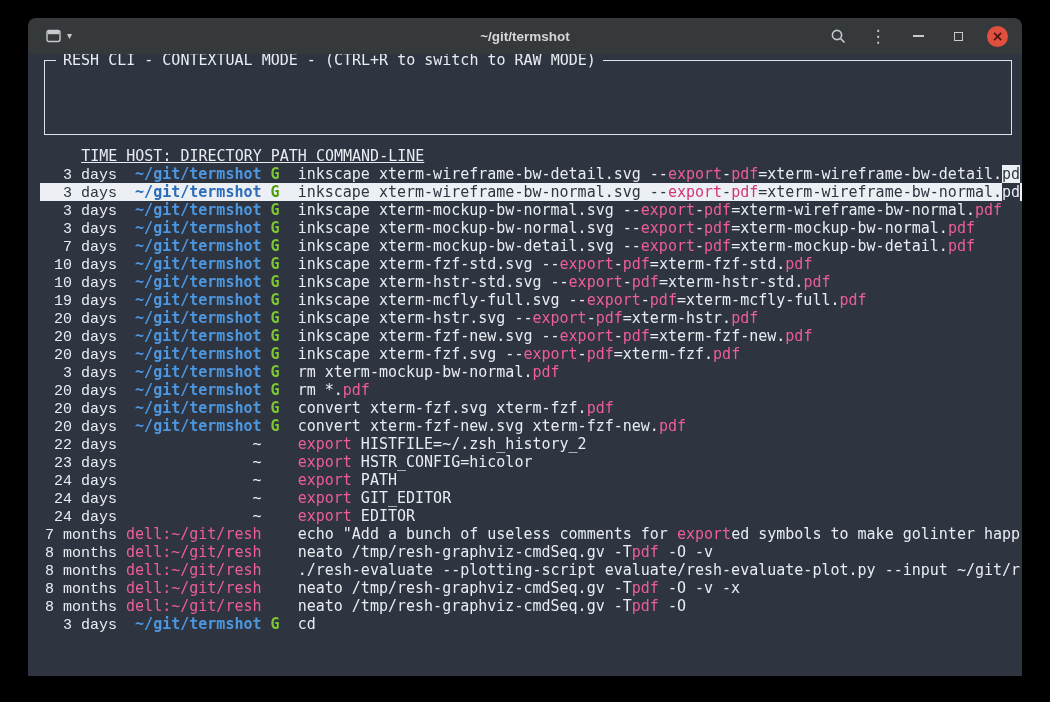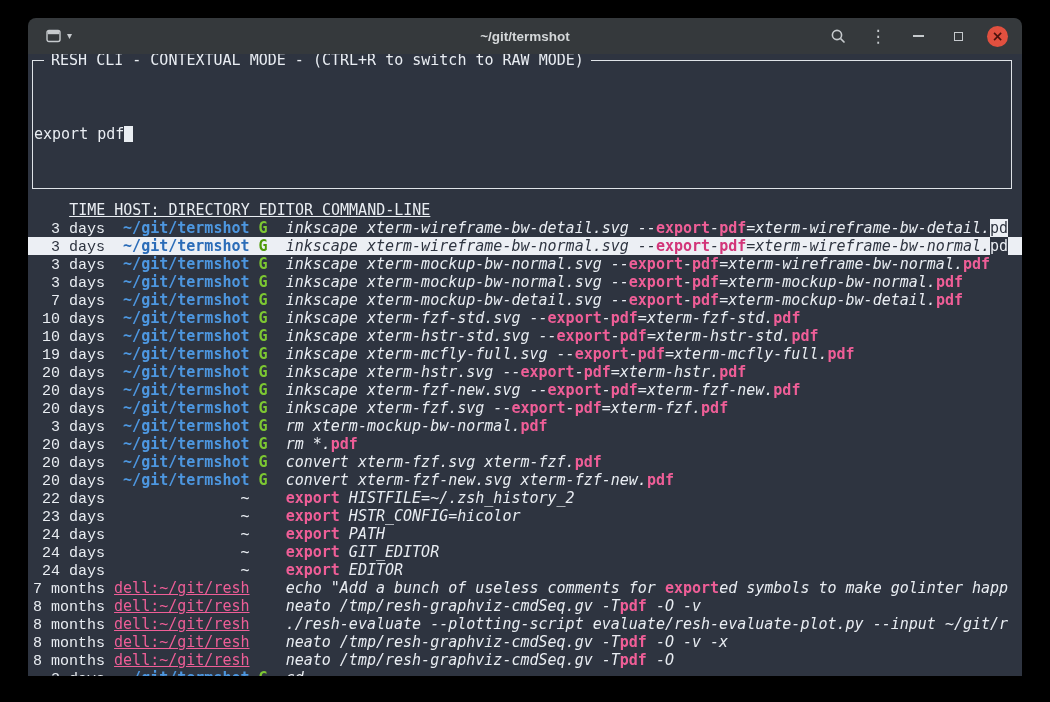--- a/index.html
+++ b/index.html
@@ -26,38 +26,38 @@
     width:22px;height:22px;}
   .kebab{color:var(--icon_fg);font-size:17px;line-height:17px;font-family:"DejaVu Sans",sans-serif;}
   .min-glyph{display:inline-block;width:11px;height:2px;background:var(--icon_fg);}
   .restore-glyph{display:inline-block;width:9px;height:9px;border:1.6px solid var(--icon_fg);}
   .close-btn{width:21px;height:21px;border-radius:50%;background:var(--close_red);border:none;display:flex;
     align-items:center;justify-content:center;cursor:pointer;}
   .close-btn span{color:#4a120c;font-size:14px;font-weight:bold;line-height:14px;font-family:"DejaVu Sans",sans-serif;}
   
   .terminal{height:622px;background:var(--term_bg);color:var(--term_fg);
     font-family:"DejaVu Sans Mono",monospace;font-size:15px;line-height:18px;white-space:pre;overflow:hidden;
-    display:flex;flex-direction:column;}
+    display:flex;flex-direction:column;padding-left:12px;}
   
   .search-box{position:relative;border:1px solid var(--border_light);margin:6px 10px 12px 4px;padding:10px 5px 9px 1px;}
   .box-title{position:absolute;top:-10px;left:11px;background:var(--term_bg);padding:0 7px;}
   .cursor{display:inline-block;width:9px;height:16px;background:var(--term_fg);margin-bottom:-3px;}
   
   .table-header{padding-left:5px;height:18px;}
   .table-header .u{text-decoration:underline;}
   
   .rows{flex:0 0 auto;}
   .row{height:18px;padding-left:5px;}
   .col-time{color:var(--term_fg);font-family:Liberation Mono, monospace;}
   .col-host.dir{color:var(--dir_blue);font-weight:bold;}
   .col-host.home{color:var(--term_fg);}
-  .col-host.remote{color:var(--remote_pink);text-decoration:underline;}
+  .col-host.remote{color:var(--remote_pink);}
   .col-flag{color:var(--flag_green);font-weight:bold;}
-  .seg-p{color:var(--term_fg);font-style:italic;}
-  .seg-m{color:var(--match);font-weight:bold;}
+  .seg-p{color:var(--term_fg);}
+  .seg-m{color:var(--match);font-weight:normal;}
   .seg-t{background:var(--sel_bg);color:var(--sel_fg);text-align:center;}
   .row.selected{background:var(--sel_bg);}
   .row.selected .col-time,.row.selected .seg-p{color:var(--sel_fg);}
   .row.selected .col-host.dir{color:var(--dir_blue_sel);}
   .row.selected .col-flag{color:var(--flag_green_sel);}
   .row.selected .seg-m{color:var(--match_sel);}
   .row.selected .seg-t{background:var(--sel_fg);color:var(--sel_bg);}
 </style>
 </head>
 <body>
@@ -92,24 +92,23 @@
       </button>
       <button class="close-btn">
         <span>×</span>
       </button>
     </div>
   </div>
 
   <div class="terminal">
     <div class="search-box">
       <span class="box-title">RESH CLI - CONTEXTUAL MODE - (CTRL+R to switch to RAW MODE)</span>
-      <div><span>export pdf</span><span class="cursor"></span></div>
     </div>
 
-    <div class="table-header"><span>    </span><span class="u">TIME HOST: DIRECTORY EDITOR COMMAND-LINE</span></div>
+    <div class="table-header"><span>    </span><span class="u">TIME HOST: DIRECTORY PATH COMMAND-LINE</span></div>
 
     <div class="rows"><div class="row"><span class="col-time">  3 days</span><span> </span><span class="col-host dir"> ~/git/termshot</span><span> </span><span class="col-flag">G</span><span>  </span><span class="col-cmd"><span class="seg-p">inkscape xterm-wireframe-bw-detail.svg --</span><span class="seg-m">export</span><span class="seg-p">-</span><span class="seg-m">pdf</span><span class="seg-p">=xterm-wireframe-bw-detail.</span><span class="seg-t">pd</span></span></div><div class="row selected"><span class="col-time">  3 days</span><span> </span><span class="col-host dir"> ~/git/termshot</span><span> </span><span class="col-flag">G</span><span>  </span><span class="col-cmd"><span class="seg-p">inkscape xterm-wireframe-bw-normal.svg --</span><span class="seg-m">export</span><span class="seg-p">-</span><span class="seg-m">pdf</span><span class="seg-p">=xterm-wireframe-bw-normal.</span><span class="seg-t">pd</span></span></div><div class="row"><span class="col-time">  3 days</span><span> </span><span class="col-host dir"> ~/git/termshot</span><span> </span><span class="col-flag">G</span><span>  </span><span class="col-cmd"><span class="seg-p">inkscape xterm-mockup-bw-normal.svg --</span><span class="seg-m">export</span><span class="seg-p">-</span><span class="seg-m">pdf</span><span class="seg-p">=xterm-wireframe-bw-normal.</span><span class="seg-m">pdf</span></span></div><div class="row"><span class="col-time">  3 days</span><span> </span><span class="col-host dir"> ~/git/termshot</span><span> </span><span class="col-flag">G</span><span>  </span><span class="col-cmd"><span class="seg-p">inkscape xterm-mockup-bw-normal.svg --</span><span class="seg-m">export</span><span class="seg-p">-</span><span class="seg-m">pdf</span><span class="seg-p">=xterm-mockup-bw-normal.</span><span class="seg-m">pdf</span></span></div><div class="row"><span class="col-time">  7 days</span><span> </span><span class="col-host dir"> ~/git/termshot</span><span> </span><span class="col-flag">G</span><span>  </span><span class="col-cmd"><span class="seg-p">inkscape xterm-mockup-bw-detail.svg --</span><span class="seg-m">export</span><span class="seg-p">-</span><span class="seg-m">pdf</span><span class="seg-p">=xterm-mockup-bw-detail.</span><span class="seg-m">pdf</span></span></div><div class="row"><span class="col-time"> 10 days</span><span> </span><span class="col-host dir"> ~/git/termshot</span><span> </span><span class="col-flag">G</span><span>  </span><span class="col-cmd"><span class="seg-p">inkscape xterm-fzf-std.svg --</span><span class="seg-m">export</span><span class="seg-p">-</span><span class="seg-m">pdf</span><span class="seg-p">=xterm-fzf-std.</span><span class="seg-m">pdf</span></span></div><div class="row"><span class="col-time"> 10 days</span><span> </span><span class="col-host dir"> ~/git/termshot</span><span> </span><span class="col-flag">G</span><span>  </span><span class="col-cmd"><span class="seg-p">inkscape xterm-hstr-std.svg --</span><span class="seg-m">export</span><span class="seg-p">-</span><span class="seg-m">pdf</span><span class="seg-p">=xterm-hstr-std.</span><span class="seg-m">pdf</span></span></div><div class="row"><span class="col-time"> 19 days</span><span> </span><span class="col-host dir"> ~/git/termshot</span><span> </span><span class="col-flag">G</span><span>  </span><span class="col-cmd"><span class="seg-p">inkscape xterm-mcfly-full.svg --</span><span class="seg-m">export</span><span class="seg-p">-</span><span class="seg-m">pdf</span><span class="seg-p">=xterm-mcfly-full.</span><span class="seg-m">pdf</span></span></div><div class="row"><span class="col-time"> 20 days</span><span> </span><span class="col-host dir"> ~/git/termshot</span><span> </span><span class="col-flag">G</span><span>  </span><span class="col-cmd"><span class="seg-p">inkscape xterm-hstr.svg --</span><span class="seg-m">export</span><span class="seg-p">-</span><span class="seg-m">pdf</span><span class="seg-p">=xterm-hstr.</span><span class="seg-m">pdf</span></span></div><div class="row"><span class="col-time"> 20 days</span><span> </span><span class="col-host dir"> ~/git/termshot</span><span> </span><span class="col-flag">G</span><span>  </span><span class="col-cmd"><span class="seg-p">inkscape xterm-fzf-new.svg --</span><span class="seg-m">export</span><span class="seg-p">-</span><span class="seg-m">pdf</span><span class="seg-p">=xterm-fzf-new.</span><span class="seg-m">pdf</span></span></div><div class="row"><span class="col-time"> 20 days</span><span> </span><span class="col-host dir"> ~/git/termshot</span><span> </span><span class="col-flag">G</span><span>  </span><span class="col-cmd"><span class="seg-p">inkscape xterm-fzf.svg --</span><span class="seg-m">export</span><span class="seg-p">-</span><span class="seg-m">pdf</span><span class="seg-p">=xterm-fzf.</span><span class="seg-m">pdf</span></span></div><div class="row"><span class="col-time">  3 days</span><span> </span><span class="col-host dir"> ~/git/termshot</span><span> </span><span class="col-flag">G</span><span>  </span><span class="col-cmd"><span class="seg-p">rm xterm-mockup-bw-normal.</span><span class="seg-m">pdf</span></span></div><div class="row"><span class="col-time"> 20 days</span><span> </span><span class="col-host dir"> ~/git/termshot</span><span> </span><span class="col-flag">G</span><span>  </span><span class="col-cmd"><span class="seg-p">rm *.</span><span class="seg-m">pdf</span></span></div><div class="row"><span class="col-time"> 20 days</span><span> </span><span class="col-host dir"> ~/git/termshot</span><span> </span><span class="col-flag">G</span><span>  </span><span class="col-cmd"><span class="seg-p">convert xterm-fzf.svg xterm-fzf.</span><span class="seg-m">pdf</span></span></div><div class="row"><span class="col-time"> 20 days</span><span> </span><span class="col-host dir"> ~/git/termshot</span><span> </span><span class="col-flag">G</span><span>  </span><span class="col-cmd"><span class="seg-p">convert xterm-fzf-new.svg xterm-fzf-new.</span><span class="seg-m">pdf</span></span></div><div class="row"><span class="col-time"> 22 days</span><span> </span><span class="col-host home">              ~</span><span> </span><span class="col-flag"> </span><span>  </span><span class="col-cmd"><span class="seg-m">export</span><span class="seg-p"> HISTFILE=~/.zsh_history_2</span></span></div><div class="row"><span class="col-time"> 23 days</span><span> </span><span class="col-host home">              ~</span><span> </span><span class="col-flag"> </span><span>  </span><span class="col-cmd"><span class="seg-m">export</span><span class="seg-p"> HSTR_CONFIG=hicolor</span></span></div><div class="row"><span class="col-time"> 24 days</span><span> </span><span class="col-host home">              ~</span><span> </span><span class="col-flag"> </span><span>  </span><span class="col-cmd"><span class="seg-m">export</span><span class="seg-p"> PATH</span></span></div><div class="row"><span class="col-time"> 24 days</span><span> </span><span class="col-host home">              ~</span><span> </span><span class="col-flag"> </span><span>  </span><span class="col-cmd"><span class="seg-m">export</span><span class="seg-p"> GIT_EDITOR</span></span></div><div class="row"><span class="col-time"> 24 days</span><span> </span><span class="col-host home">              ~</span><span> </span><span class="col-flag"> </span><span>  </span><span class="col-cmd"><span class="seg-m">export</span><span class="seg-p"> EDITOR</span></span></div><div class="row"><span class="col-time">7 months</span><span> </span><span class="col-host remote">dell:~/git/resh</span><span> </span><span class="col-flag"> </span><span>  </span><span class="col-cmd"><span class="seg-p">echo "Add a bunch of useless comments for </span><span class="seg-m">export</span><span class="seg-p">ed symbols to make golinter happ</span></span></div><div class="row"><span class="col-time">8 months</span><span> </span><span class="col-host remote">dell:~/git/resh</span><span> </span><span class="col-flag"> </span><span>  </span><span class="col-cmd"><span class="seg-p">neato /tmp/resh-graphviz-cmdSeq.gv -T</span><span class="seg-m">pdf</span><span class="seg-p"> -O -v</span></span></div><div class="row"><span class="col-time">8 months</span><span> </span><span class="col-host remote">dell:~/git/resh</span><span> </span><span class="col-flag"> </span><span>  </span><span class="col-cmd"><span class="seg-p">./resh-evaluate --plotting-script evaluate/resh-evaluate-plot.py --input ~/git/r</span></span></div><div class="row"><span class="col-time">8 months</span><span> </span><span class="col-host remote">dell:~/git/resh</span><span> </span><span class="col-flag"> </span><span>  </span><span class="col-cmd"><span class="seg-p">neato /tmp/resh-graphviz-cmdSeq.gv -T</span><span class="seg-m">pdf</span><span class="seg-p"> -O -v -x</span></span></div><div class="row"><span class="col-time">8 months</span><span> </span><span class="col-host remote">dell:~/git/resh</span><span> </span><span class="col-flag"> </span><span>  </span><span class="col-cmd"><span class="seg-p">neato /tmp/resh-graphviz-cmdSeq.gv -T</span><span class="seg-m">pdf</span><span class="seg-p"> -O</span></span></div><div class="row"><span class="col-time">  3 days</span><span> </span><span class="col-host dir"> ~/git/termshot</span><span> </span><span class="col-flag">G</span><span>  </span><span class="col-cmd"><span class="seg-p">cd</span></span></div></div>
 
     
 
     
   </div>
 </div>
 
 </body></html>

